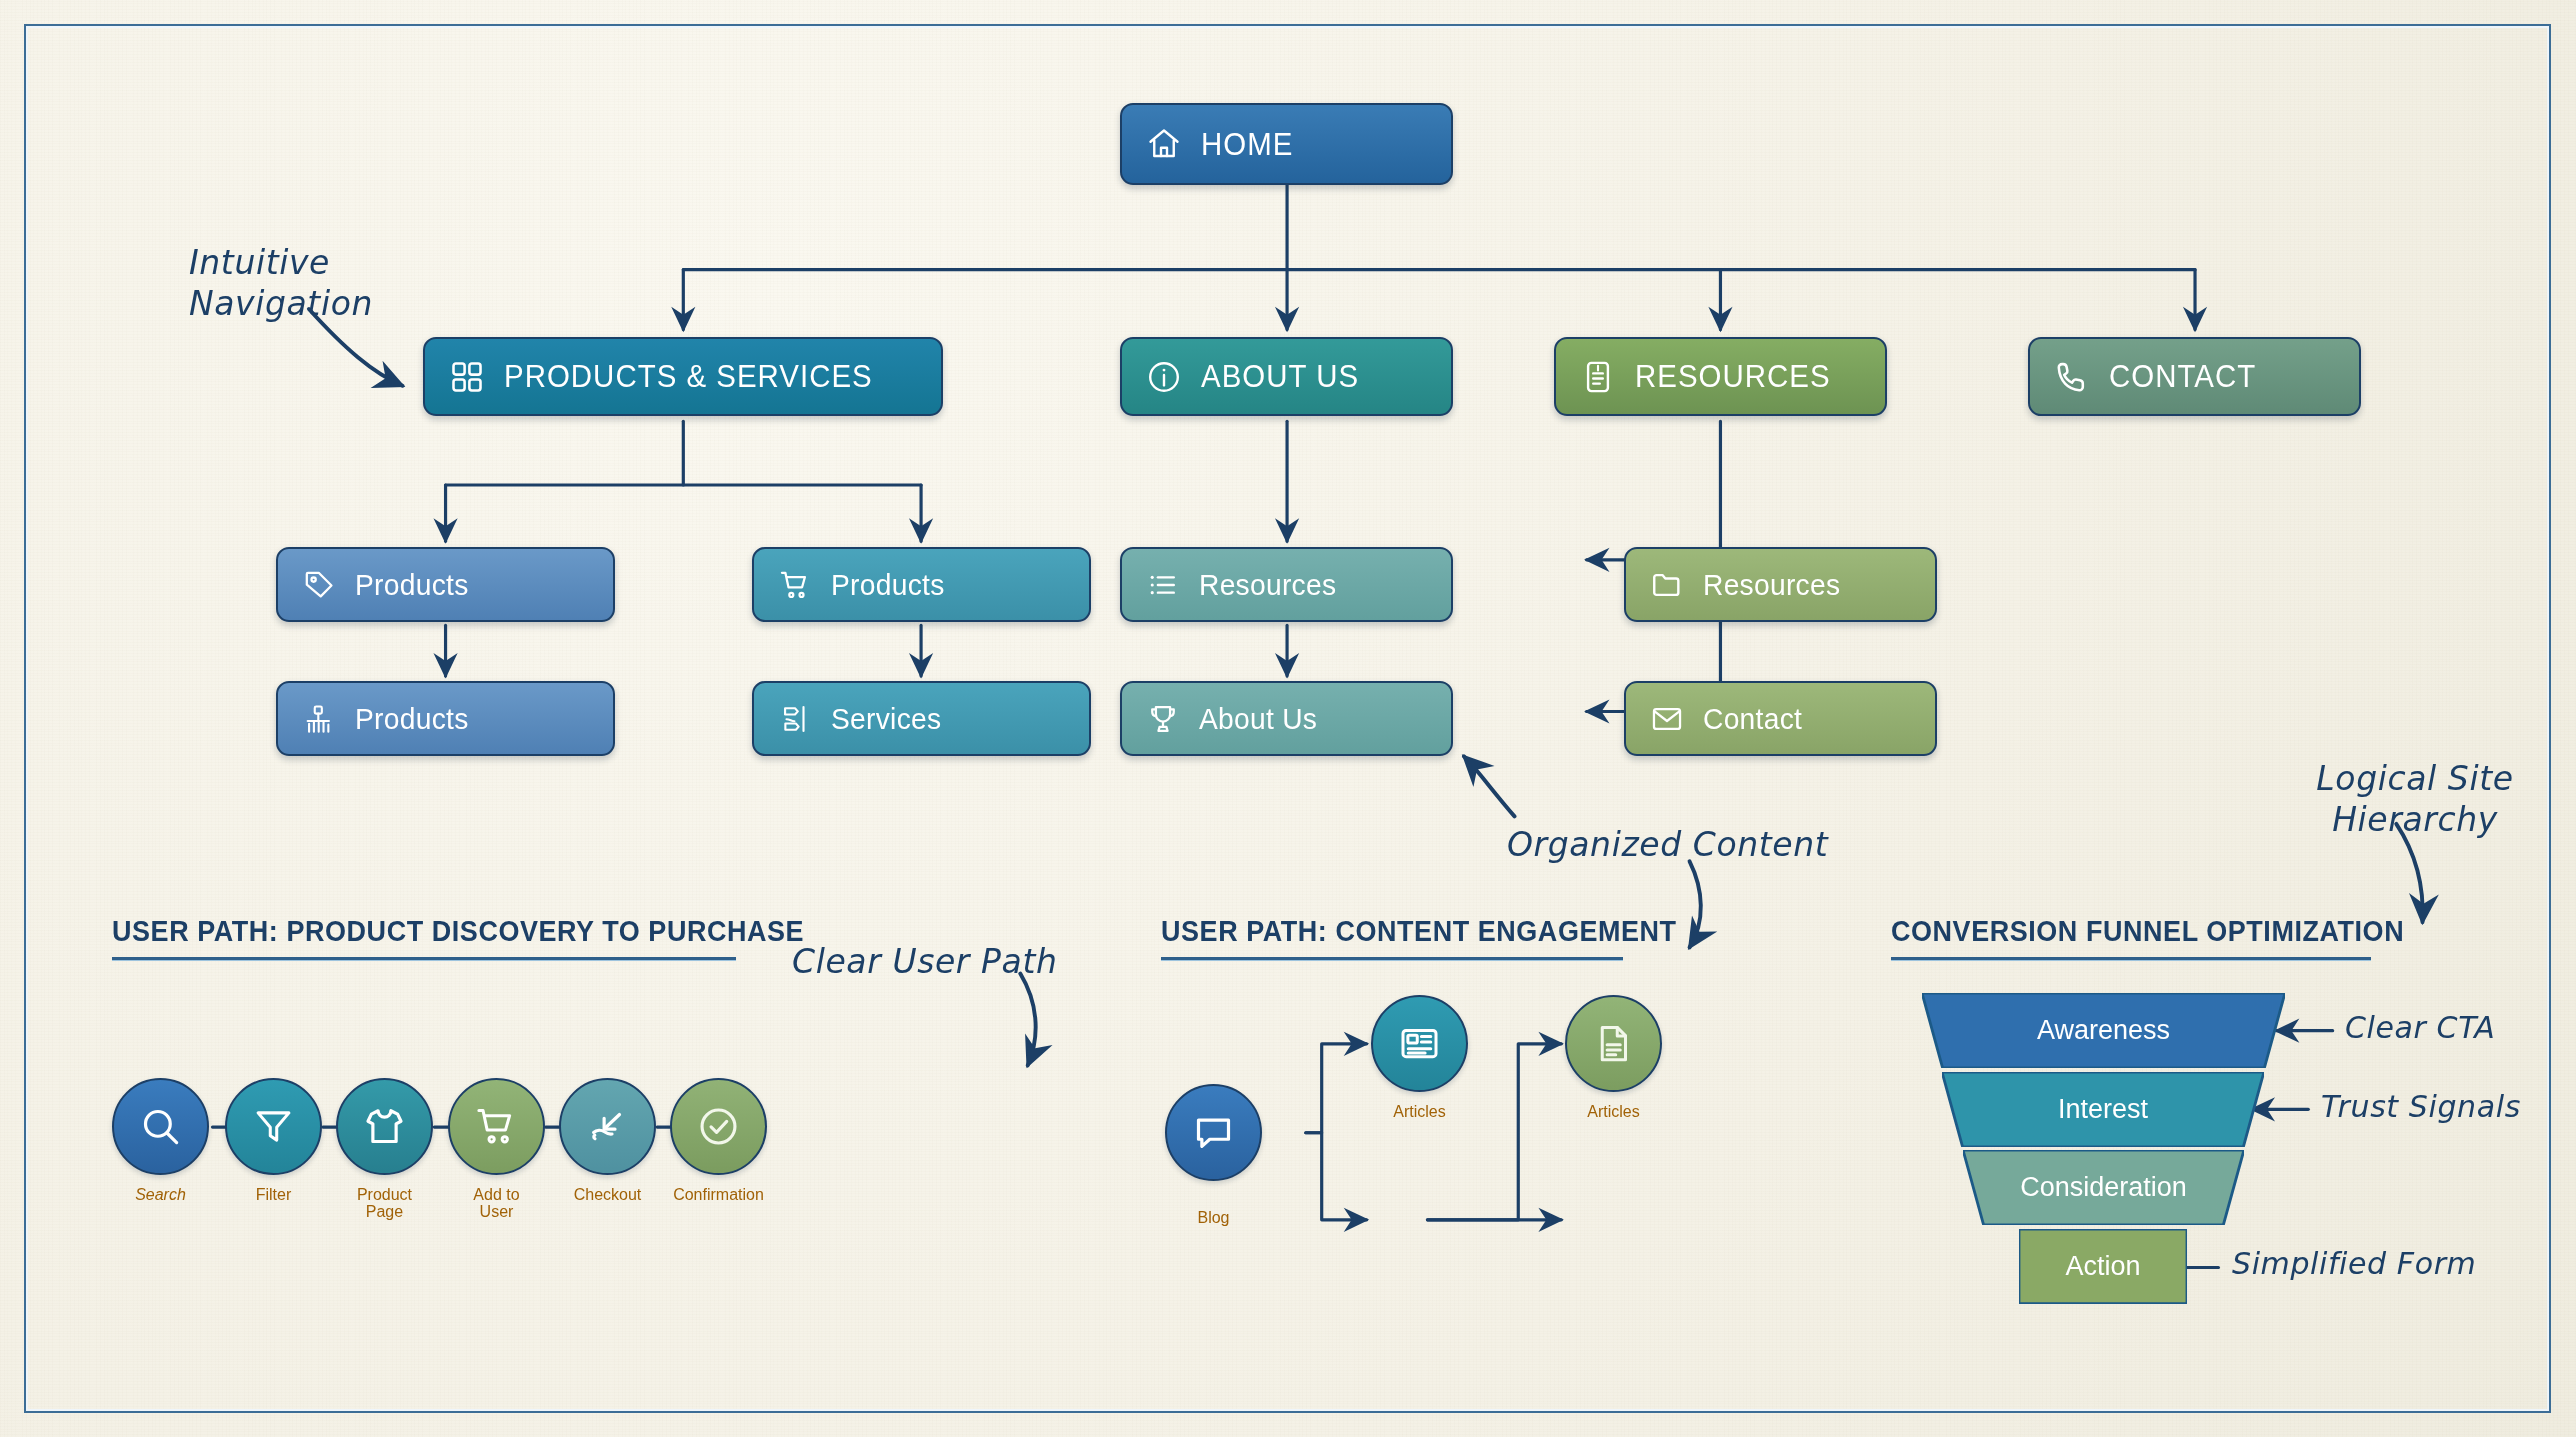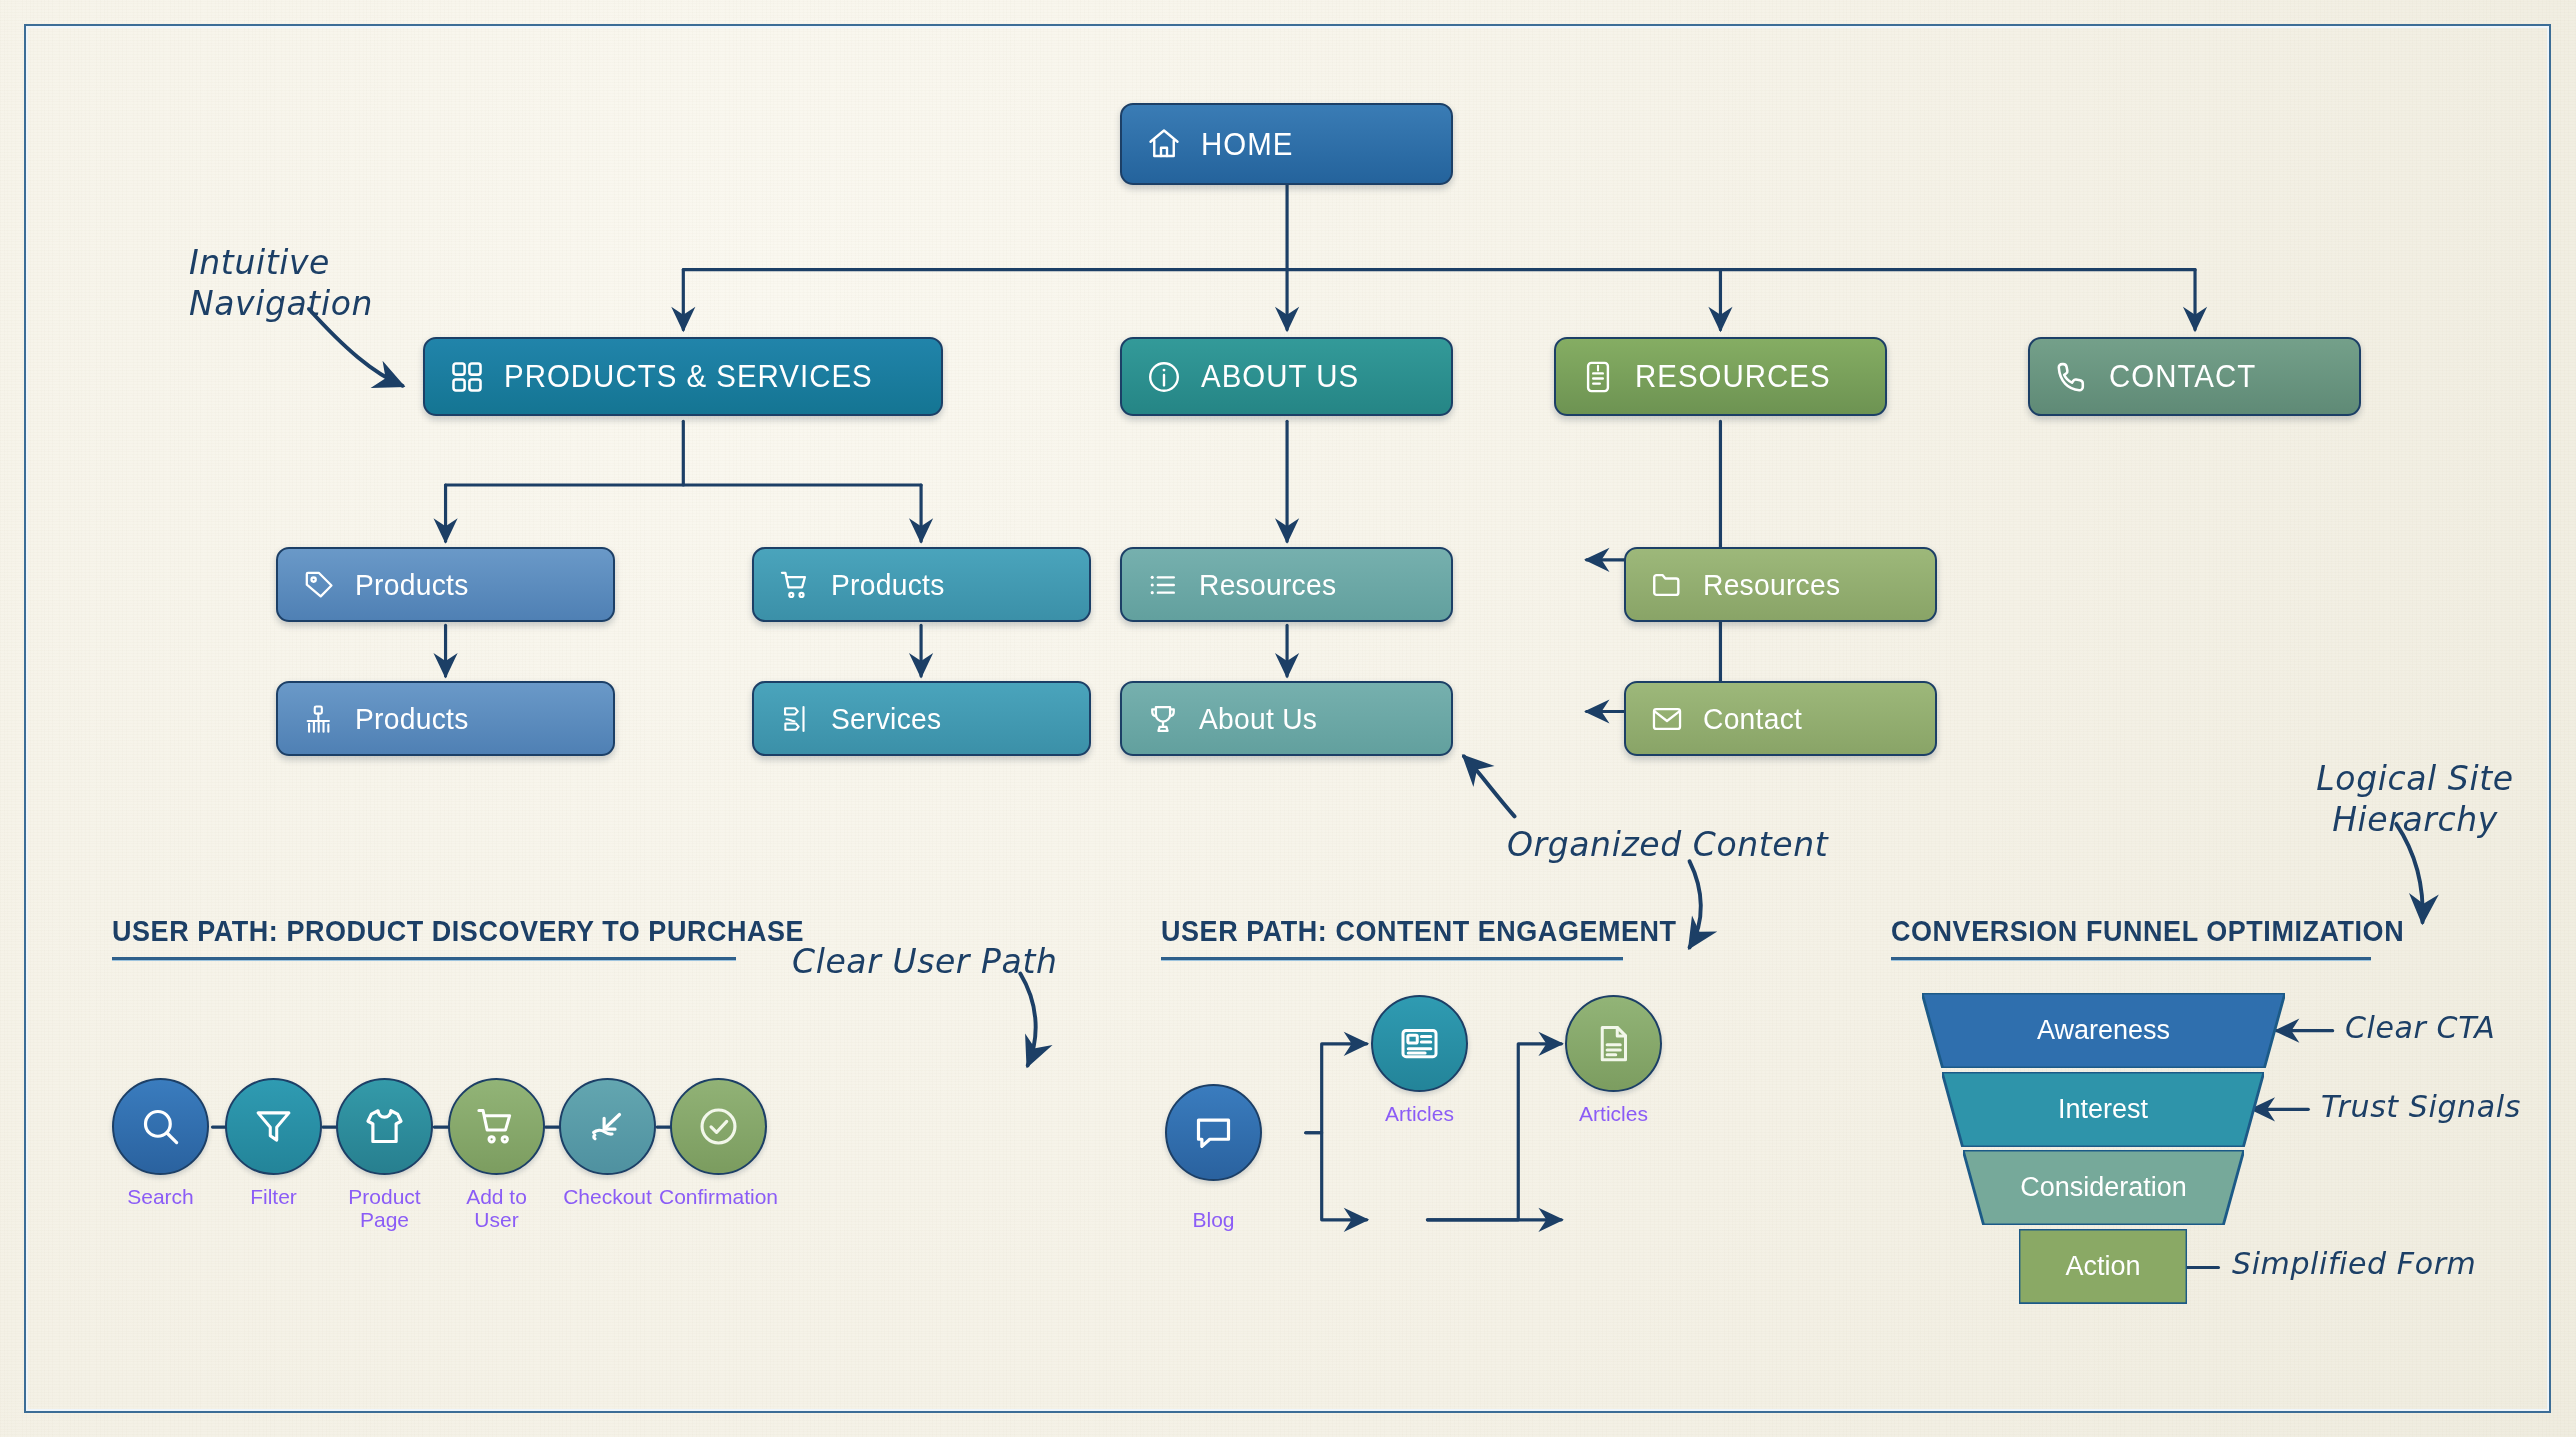--- a/index.html
+++ b/index.html
@@ -127,23 +127,23 @@
   .flow-circle {
     border-radius: 50%;
     border: 2.8px solid #1c3f66;
     display: flex;
     align-items: center;
     justify-content: center;
     box-shadow: 0 2.8px 5.6px rgba(30,50,70,0.18);
   }
   .flow-label {
     margin-top: 11.2px;
-    color: #8b5cf6;
+    color: #a16207;
     font-family: "Liberation Sans", sans-serif;
-    font-size: 21px;
+    font-size: 16px;
     font-weight: 400;
     text-align: center;
     line-height: 1.08;
     white-space: pre-line;
   }
 
   
   .funnel-stage {
     position: absolute;
     display: flex;
@@ -401,21 +401,21 @@
   <div class="handwritten" style="left:1507px; top:824px; width:374px;">Organized Content</div>
 
   <div class="handwritten" style="left:2256px; top:758px; width:318px; text-align:center;">Logical Site
 Hierarchy</div>
 
   <div class="handwritten" style="left:792px; top:941px; width:337px;">Clear User Path</div>
 
   <div class="section-title" style="left:112px; top:915px;">USER PATH: PRODUCT DISCOVERY TO PURCHASE</div>
   <div class="section-rule" style="left:112px; top:957px; width:624px;"></div>
 
-  <div class="flow-node" style="left:110px; top:1078px; width:101px;">
+  <div class="flow-node" style="left:110px; top:1078px; width:101px;font-style:italic;">
     <div class="flow-circle" style="width:97px;height:97px;background:linear-gradient(180deg,#3a7cbe,#2a629f);">
       <svg width="45" height="45" viewBox="0 0 24 24" fill="none" stroke="#fff" stroke-width="1.7" stroke-linecap="round">
         <circle cx="10.6" cy="10.6" r="6.6"></circle>
           <path d="M15.6 15.6 20.6 20.6"></path>
       </svg>
     </div>
     <div class="flow-label">Search</div>
   </div>
 
   <div class="flow-node" style="left:223px; top:1078px; width:101px;">

